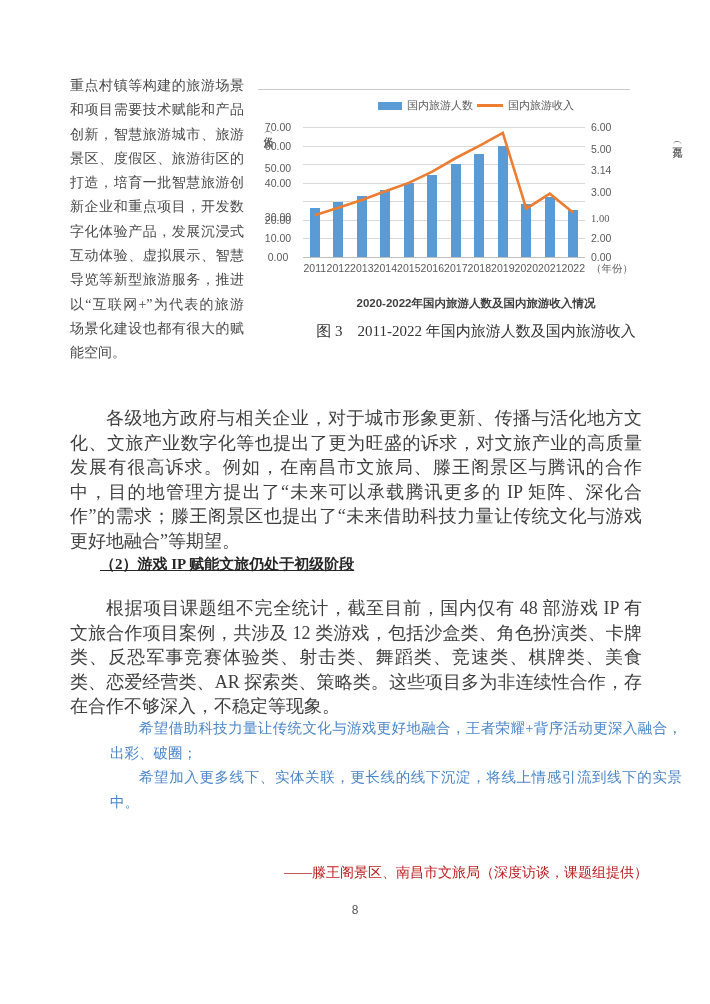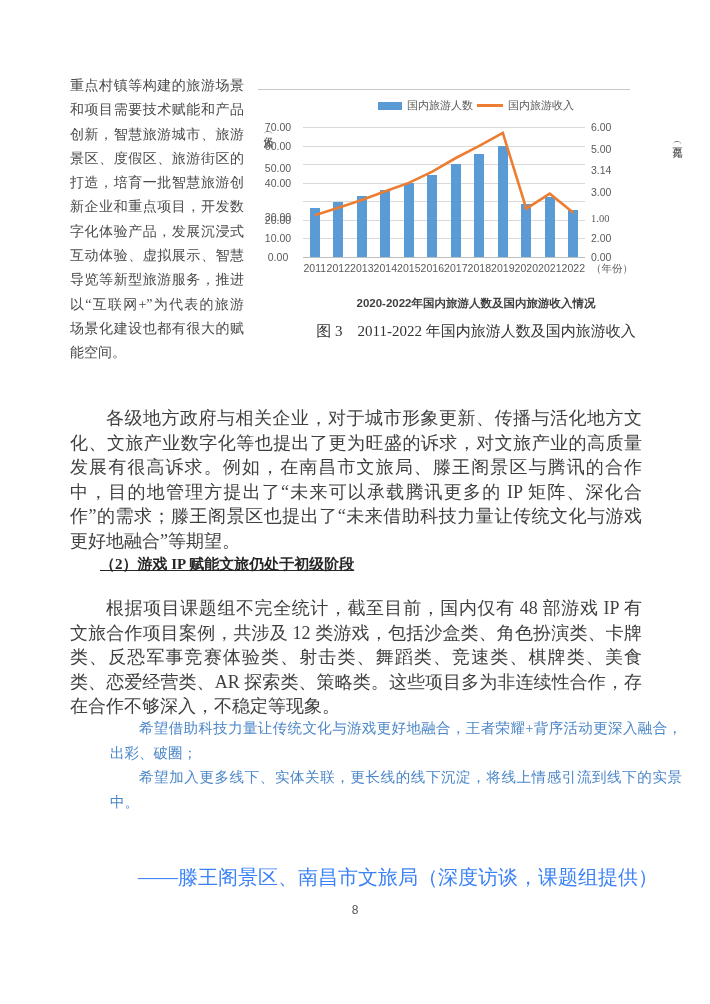--- a/index.html
+++ b/index.html
@@ -43,22 +43,22 @@
     font-size:15px;color:#333333;}
 
   .para{left:70px;width:572px;font-size:18px;line-height:24.5px;color:#3f3f3f;
     text-align:justify;text-indent:2em;margin:0;}
   .p1{top:406px;}
   .heading{left:70px;top:555px;width:572px;font-size:15px;font-weight:bold;color:#262626;text-indent:2em;text-decoration:underline;}
   .p2{top:596px;}
 
   .quote{left:70px;top:716px;width:572px;color:#4a86c8;margin-left:40px;}
   .quote p{margin:0;font-size:14.5px;line-height:24.5px;text-align:justify;text-indent:2em;}
-  .attribution{left:86px;top:864px;width:572px;text-align:right;
-    font-size:20px;color:#3b82f6;}
+  .attribution{left:76px;top:864px;width:572px;text-align:right;
+    font-size:14px;color:#b91c1c;}
 
   .page-num{left:0;top:903px;width:710px;text-align:center;font-size:12px;color:#555555;
     font-family:"Liberation Sans","DejaVu Sans",sans-serif;}
 </style>
 </head>
 <body>
 
 <div class="abs left-col">重点村镇等构建的旅游场景和项目需要技术赋能和产品创新，智慧旅游城市、旅游景区、度假区、旅游街区的打造，培育一批智慧旅游创新企业和重点项目，开发数字化体验产品，发展沉浸式互动体验、虚拟展示、智慧导览等新型旅游服务，推进以“互联网+”为代表的旅游场景化建设也都有很大的赋能空间。</div>
 
 <div class="abs chart" id="chart">

